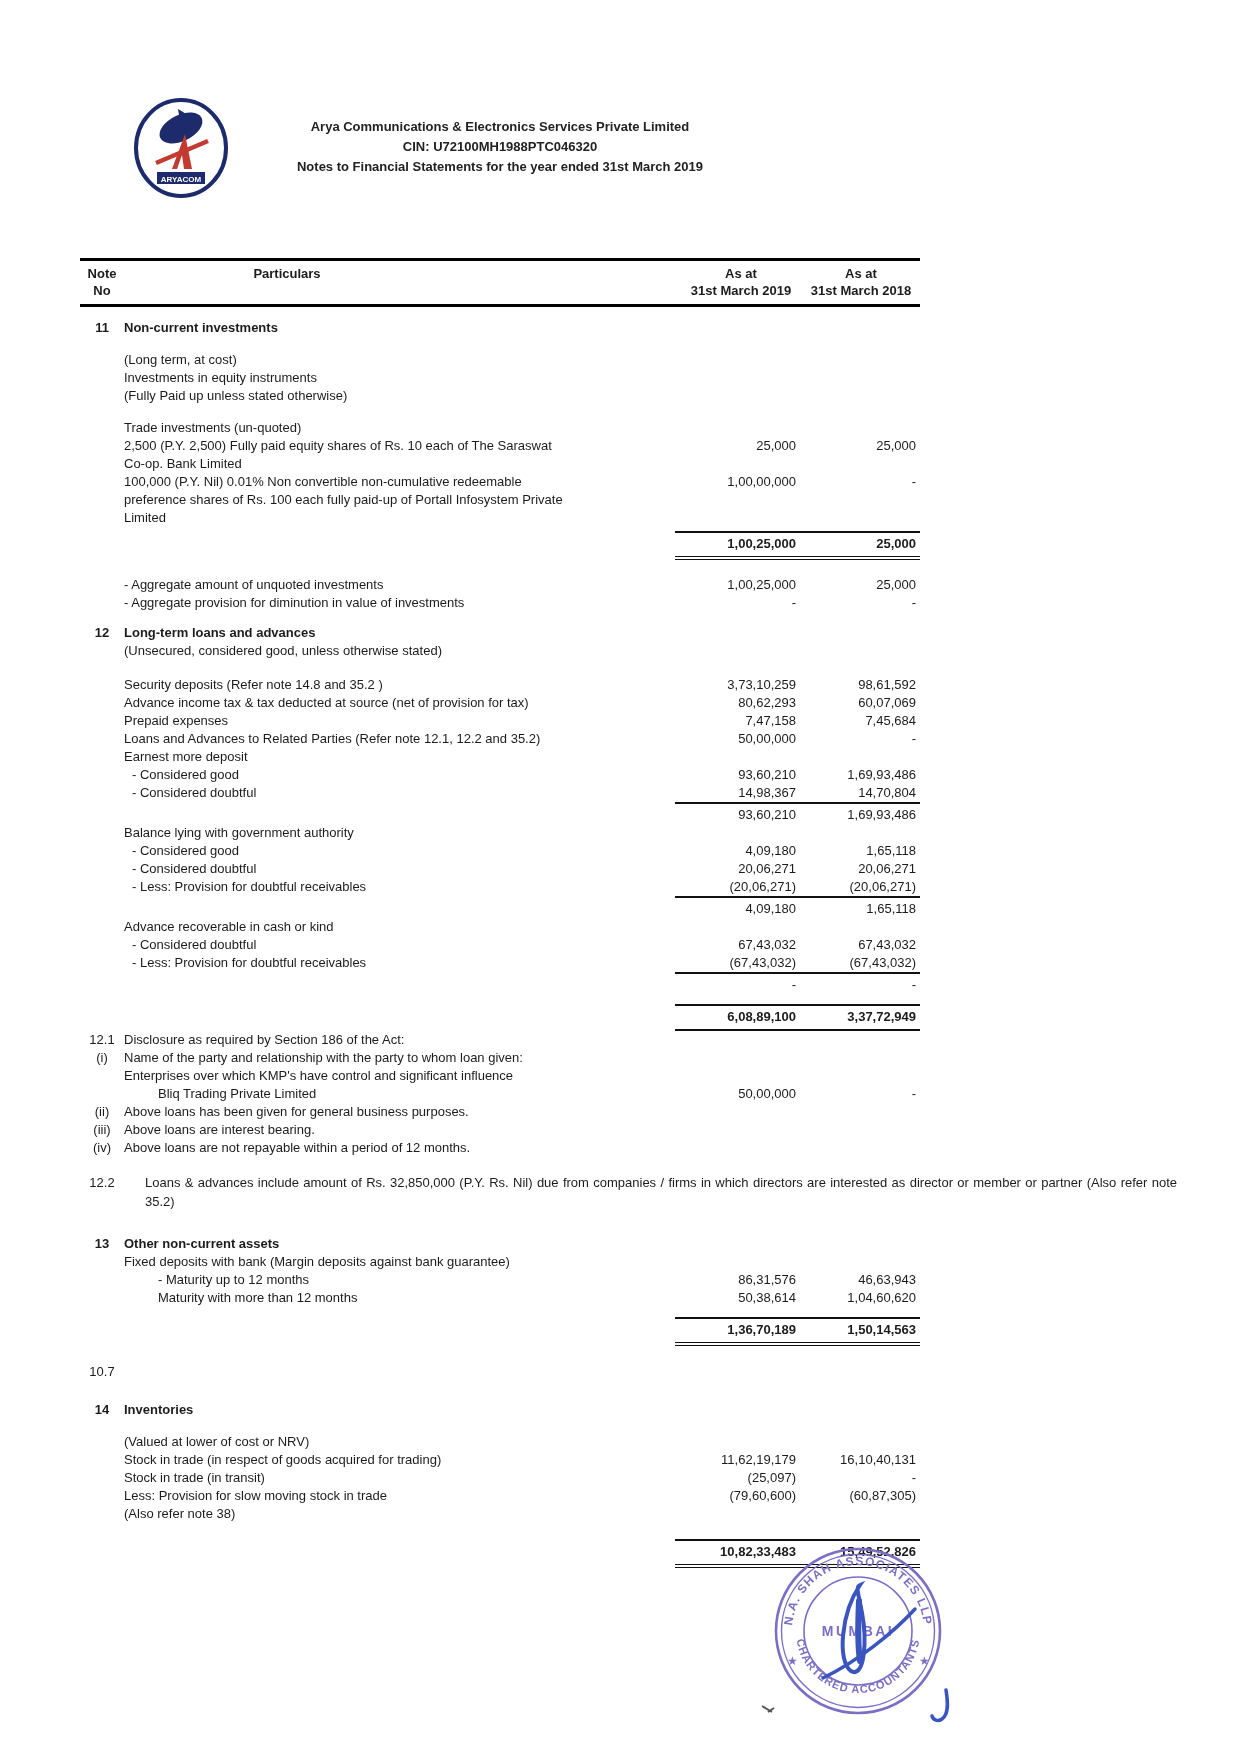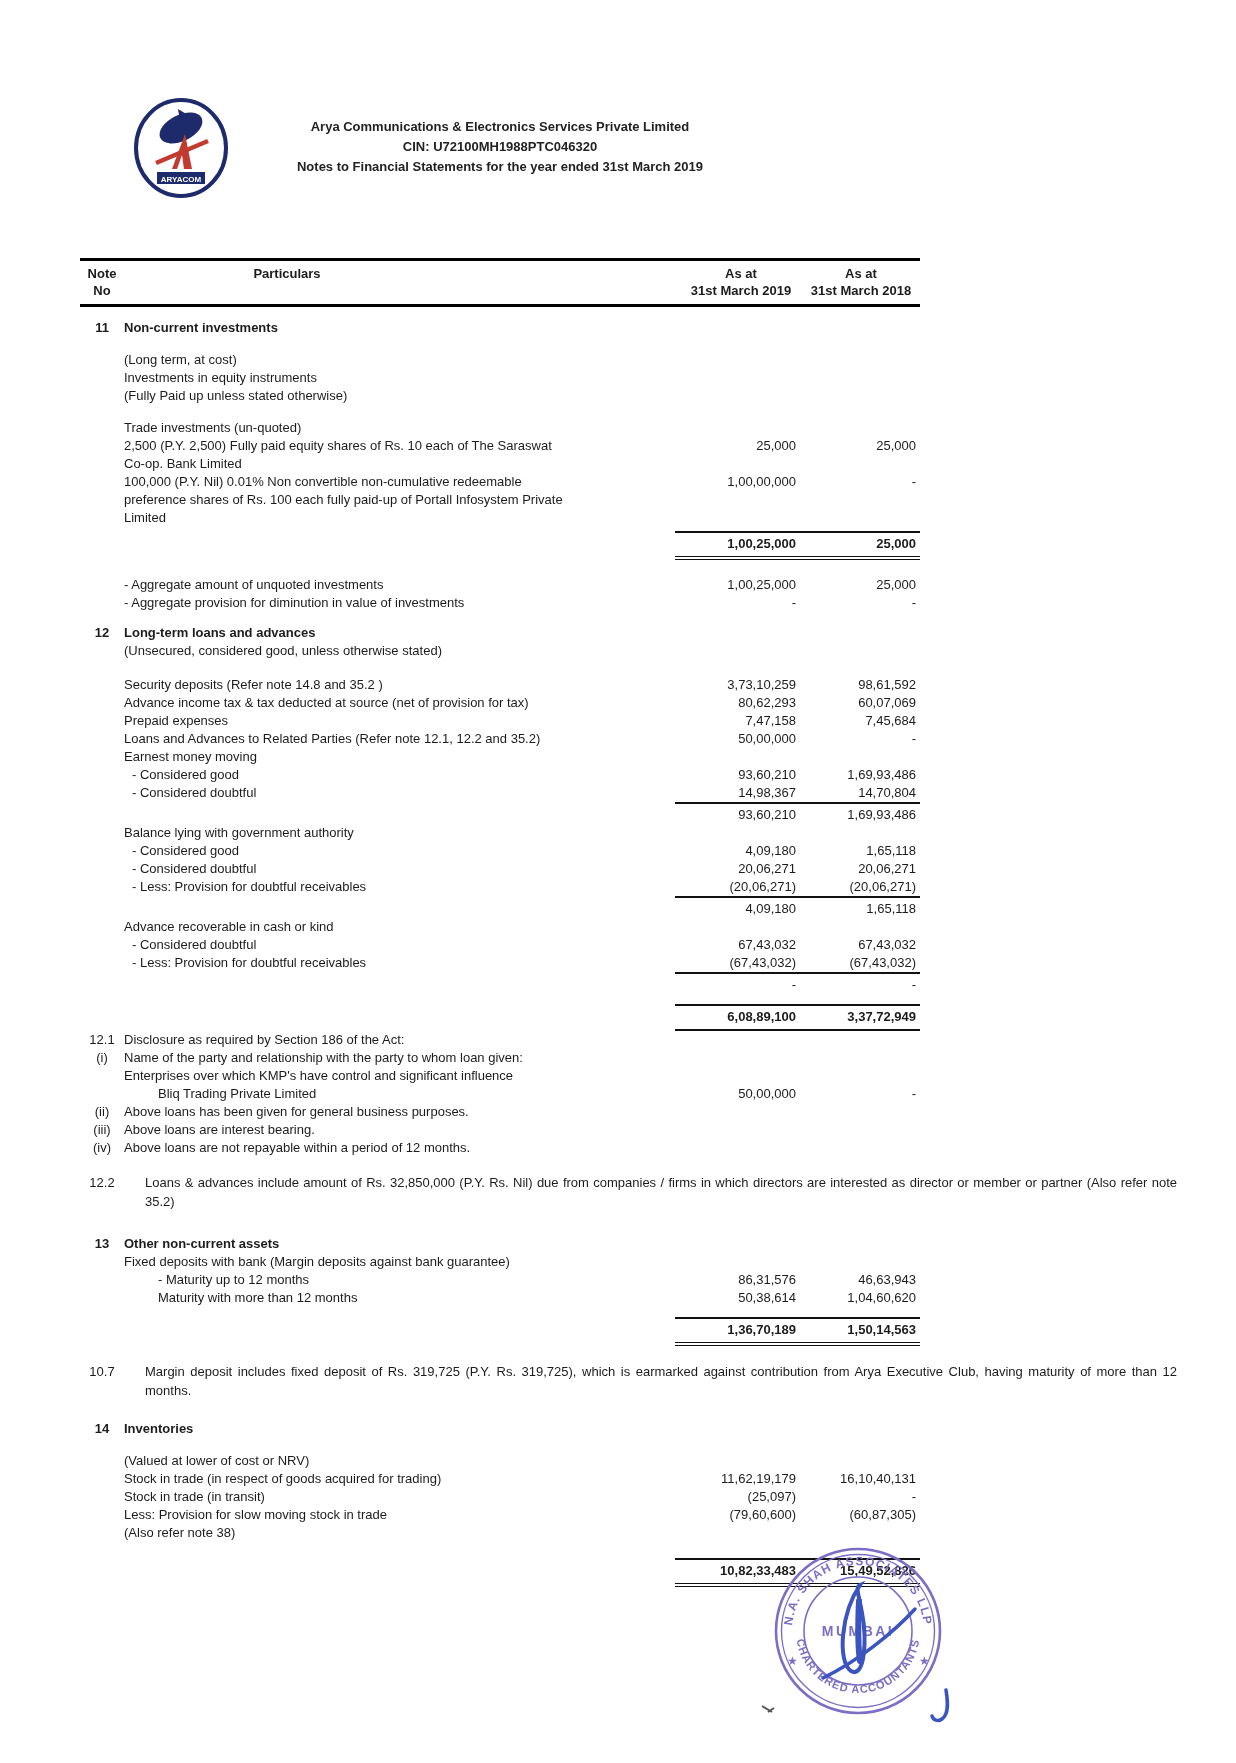--- a/index.html
+++ b/index.html
@@ -195,21 +195,21 @@
         <div class="row">
           <div class="c-note"></div>
           <div class="c-label">Loans and Advances to Related Parties (Refer note 12.1, 12.2 and 35.2)</div>
           <div class="amts">
             <div class="v">50,00,000</div>
             <div class="v">-</div>
           </div>
         </div>
         <div class="row">
           <div class="c-note"></div>
-          <div class="c-label">Earnest money moving</div>
+          <div class="c-label">Earnest more deposit</div>
         </div>
         <div class="row">
           <div class="c-note"></div>
           <div class="c-label ind1">- Considered good</div>
           <div class="amts">
             <div class="v">93,60,210</div>
             <div class="v">1,69,93,486</div>
           </div>
         </div>
         <div class="row">
@@ -368,21 +368,20 @@
           <div class="c-note"></div>
           <div class="c-label"></div>
           <div class="amts r-above-dblbelow">
             <div class="v">1,36,70,189</div>
             <div class="v">1,50,14,563</div>
           </div>
         </div>
         <div style="height: 14px;"></div>
         <div class="row-wide">
           <div class="c-note">10.7</div>
-          <div class="c-label">Margin deposit includes fixed deposit of Rs. 319,725 (P.Y. Rs. 319,725), which is earmarked against contribution from Arya Executive Club, having maturity of more than 12 months.</div>
         </div>
         <div style="height: 18px;"></div>
         <div class="row">
           <div class="c-note b">14</div>
           <div class="c-label b">Inventories</div>
         </div>
         <div style="height: 14px;"></div>
         <div class="row">
           <div class="c-note"></div>
           <div class="c-label">(Valued at lower of cost or NRV)</div>

